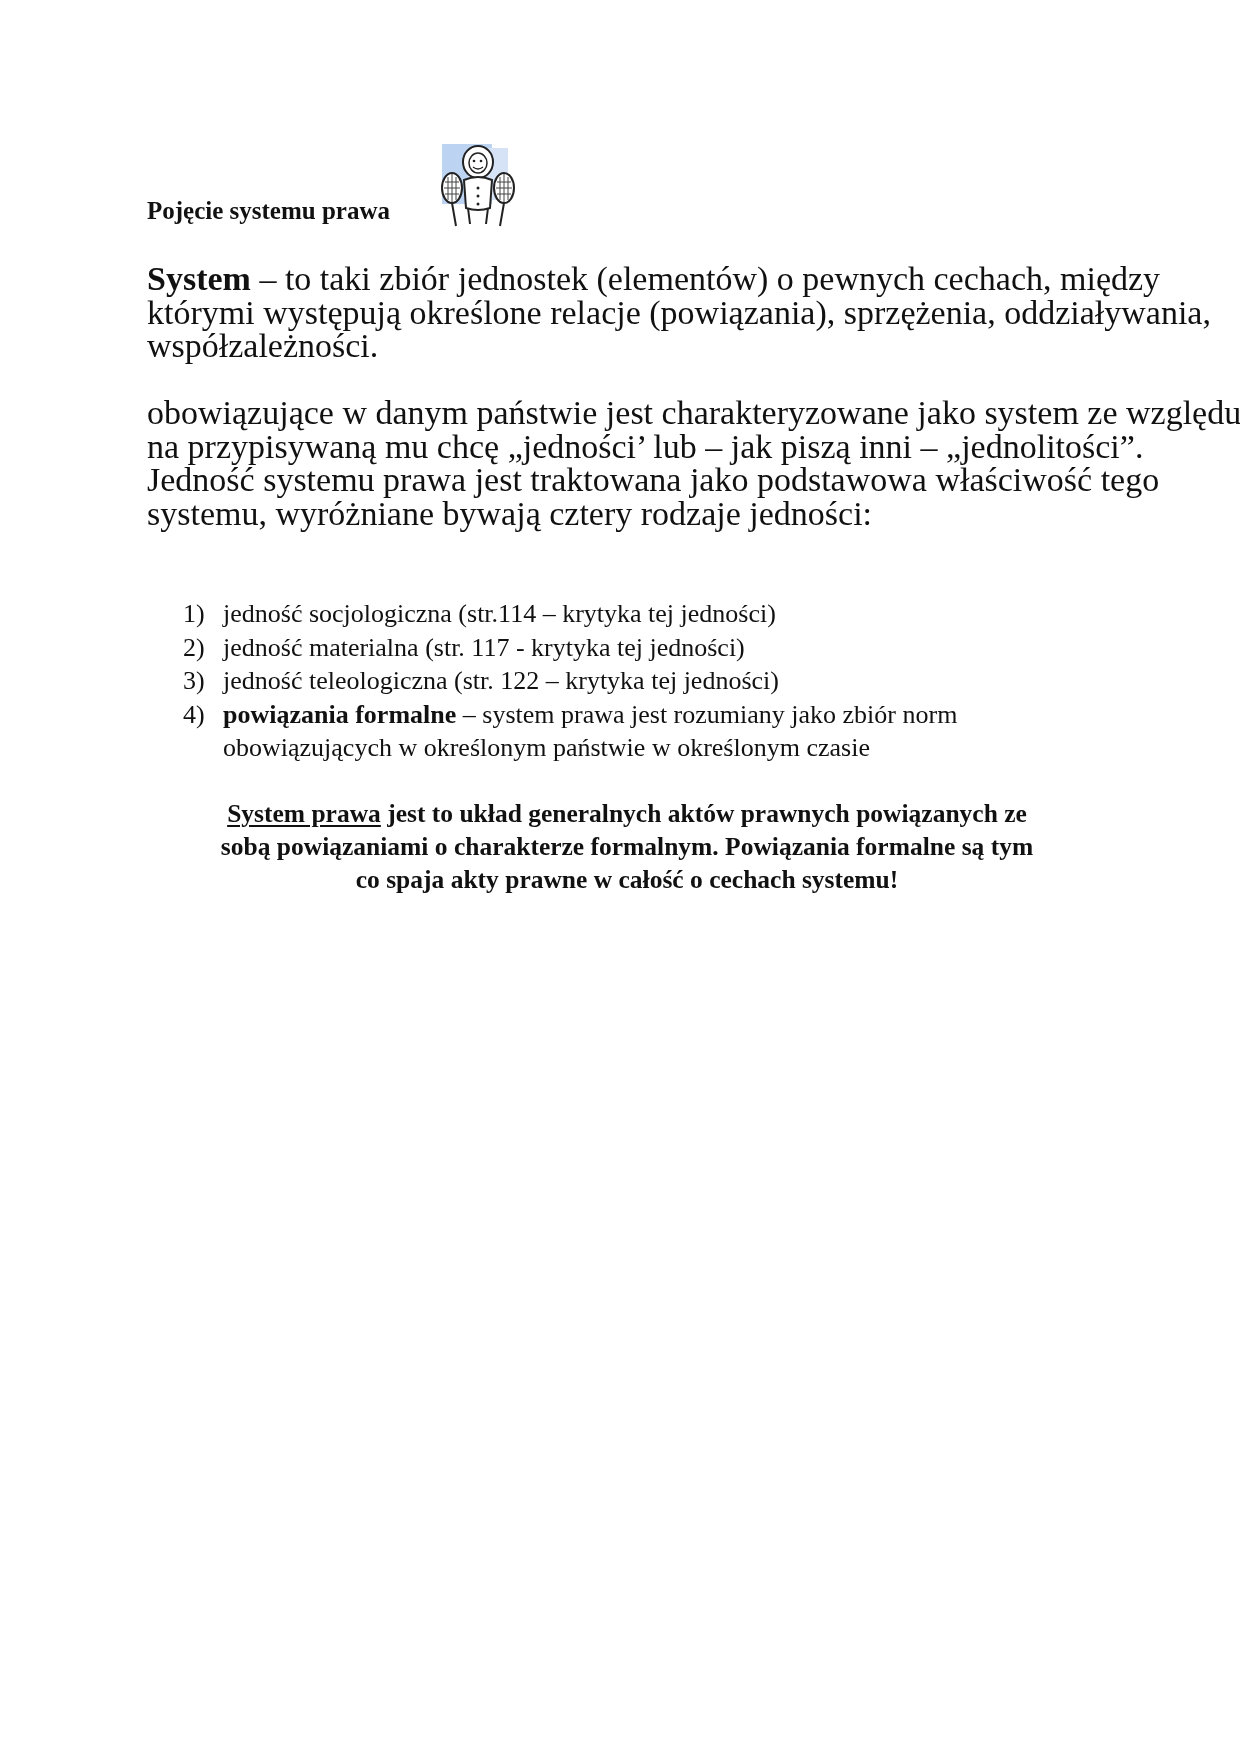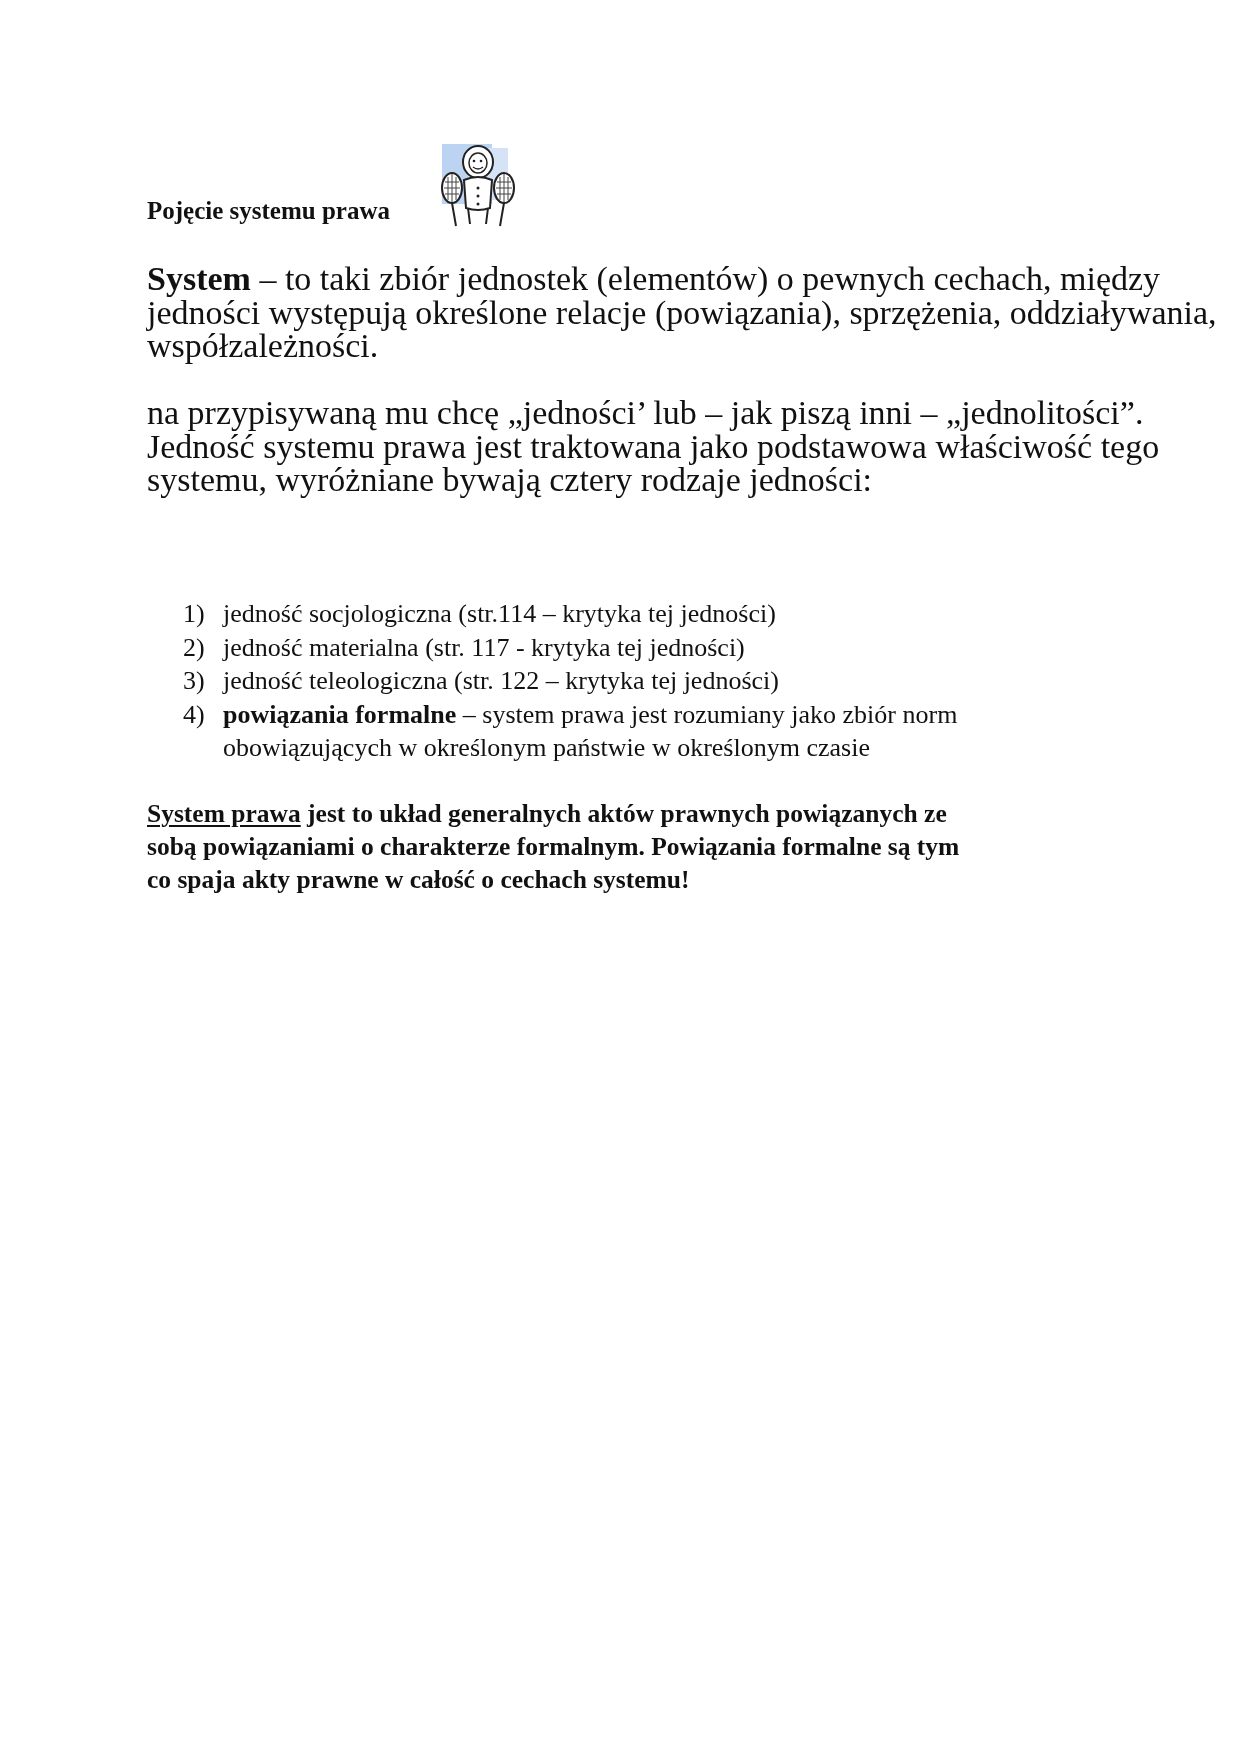--- a/index.html
+++ b/index.html
@@ -63,20 +63,21 @@
       line-height: 33.5px;
     }
     .list li { position: relative; padding-left: 40px; white-space: nowrap; }
     .list .num { position: absolute; left: 0; top: 0; }
     .list .cont { display: block; }
     .p3 {
       top: 797px;
       font-weight: bold;
       font-size: 25.5px;
       line-height: 33px;
+      text-align: center;
     }
   </style>
 </head>
 <body>
 
 <div class="page">
 
   <div class="title-row">Pojęcie systemu prawa</div>
 
   <svg class="clipart" viewBox="0 0 78 86">
@@ -97,25 +98,26 @@
     <ellipse cx="14" cy="46" rx="10" ry="15" fill="#ffffff" stroke="#222" stroke-width="2"></ellipse>
     <path d="M7 40 L21 40 M6 46 L22 46 M7 52 L21 52 M10 35 L10 58 M14 32 L14 60 M18 35 L18 58" stroke="#444" stroke-width="1"></path>
     <ellipse cx="66" cy="46" rx="10" ry="15" fill="#ffffff" stroke="#222" stroke-width="2"></ellipse>
     <path d="M59 40 L73 40 M58 46 L74 46 M59 52 L73 52 M62 35 L62 58 M66 32 L66 60 M70 35 L70 58" stroke="#444" stroke-width="1"></path>
     <path d="M14 61 L18 84 M66 61 L62 84" stroke="#222" stroke-width="2"></path>
     <path d="M30 66 L32 82 M50 66 L48 82" stroke="#222" stroke-width="2"></path>
   </svg>
 
   <p class="para p1">
     <span class="line"><span class="bold">System</span><span> – to taki zbiór jednostek (elementów) o pewnych cechach, między</span></span>
-    <span class="line">jedności występują określone relacje (powiązania), sprzężenia, oddziaływania,</span>
+    <span class="line">którymi występują określone relacje (powiązania), sprzężenia, oddziaływania,</span>
     <span class="line">współzależności.</span>
   </p>
 
   <p class="para p2">
+    <span class="line">obowiązujące w danym państwie jest charakteryzowane jako system ze względu</span>
     <span class="line">na przypisywaną mu chcę „jedności’ lub – jak piszą inni – „jednolitości”.</span>
     <span class="line">Jedność systemu prawa jest traktowana jako podstawowa właściwość tego</span>
     <span class="line">systemu, wyróżniane bywają cztery rodzaje jedności:</span>
   </p>
 
   <ol class="list">
     <li>
       <span class="num">1)</span>
       <span>jedność socjologiczna (str.114 – krytyka tej jedności)</span>
     </li>

